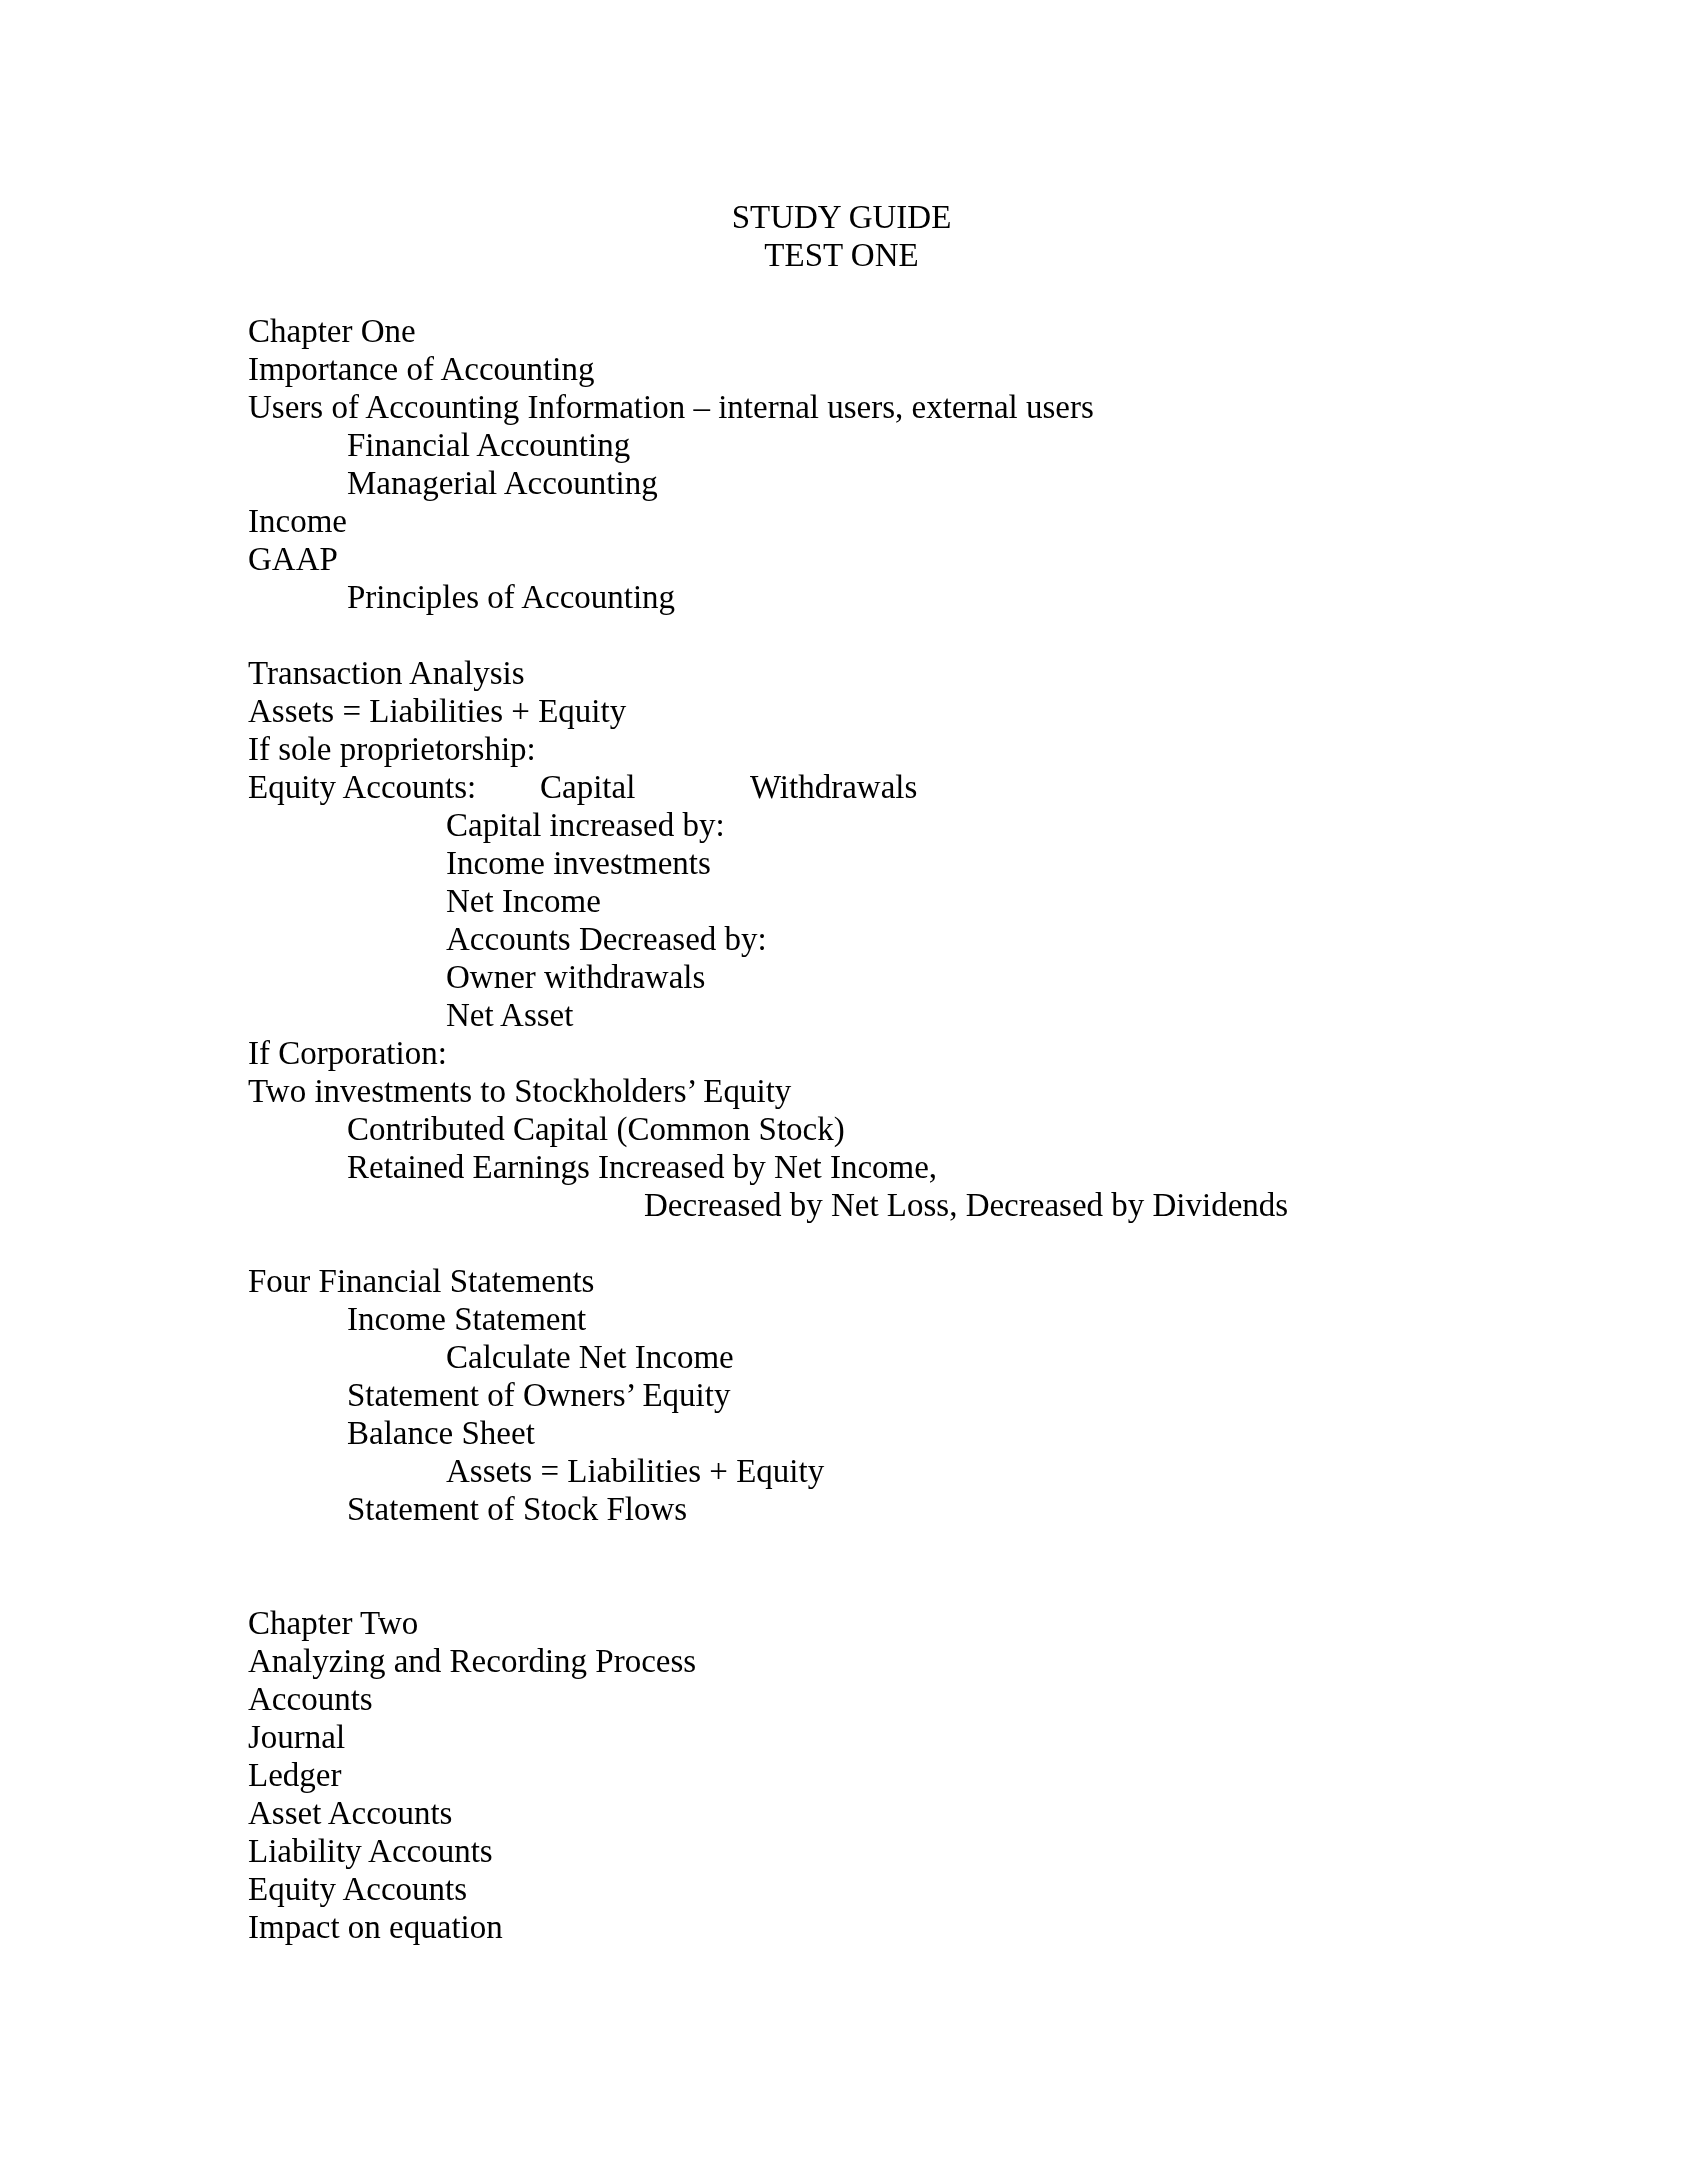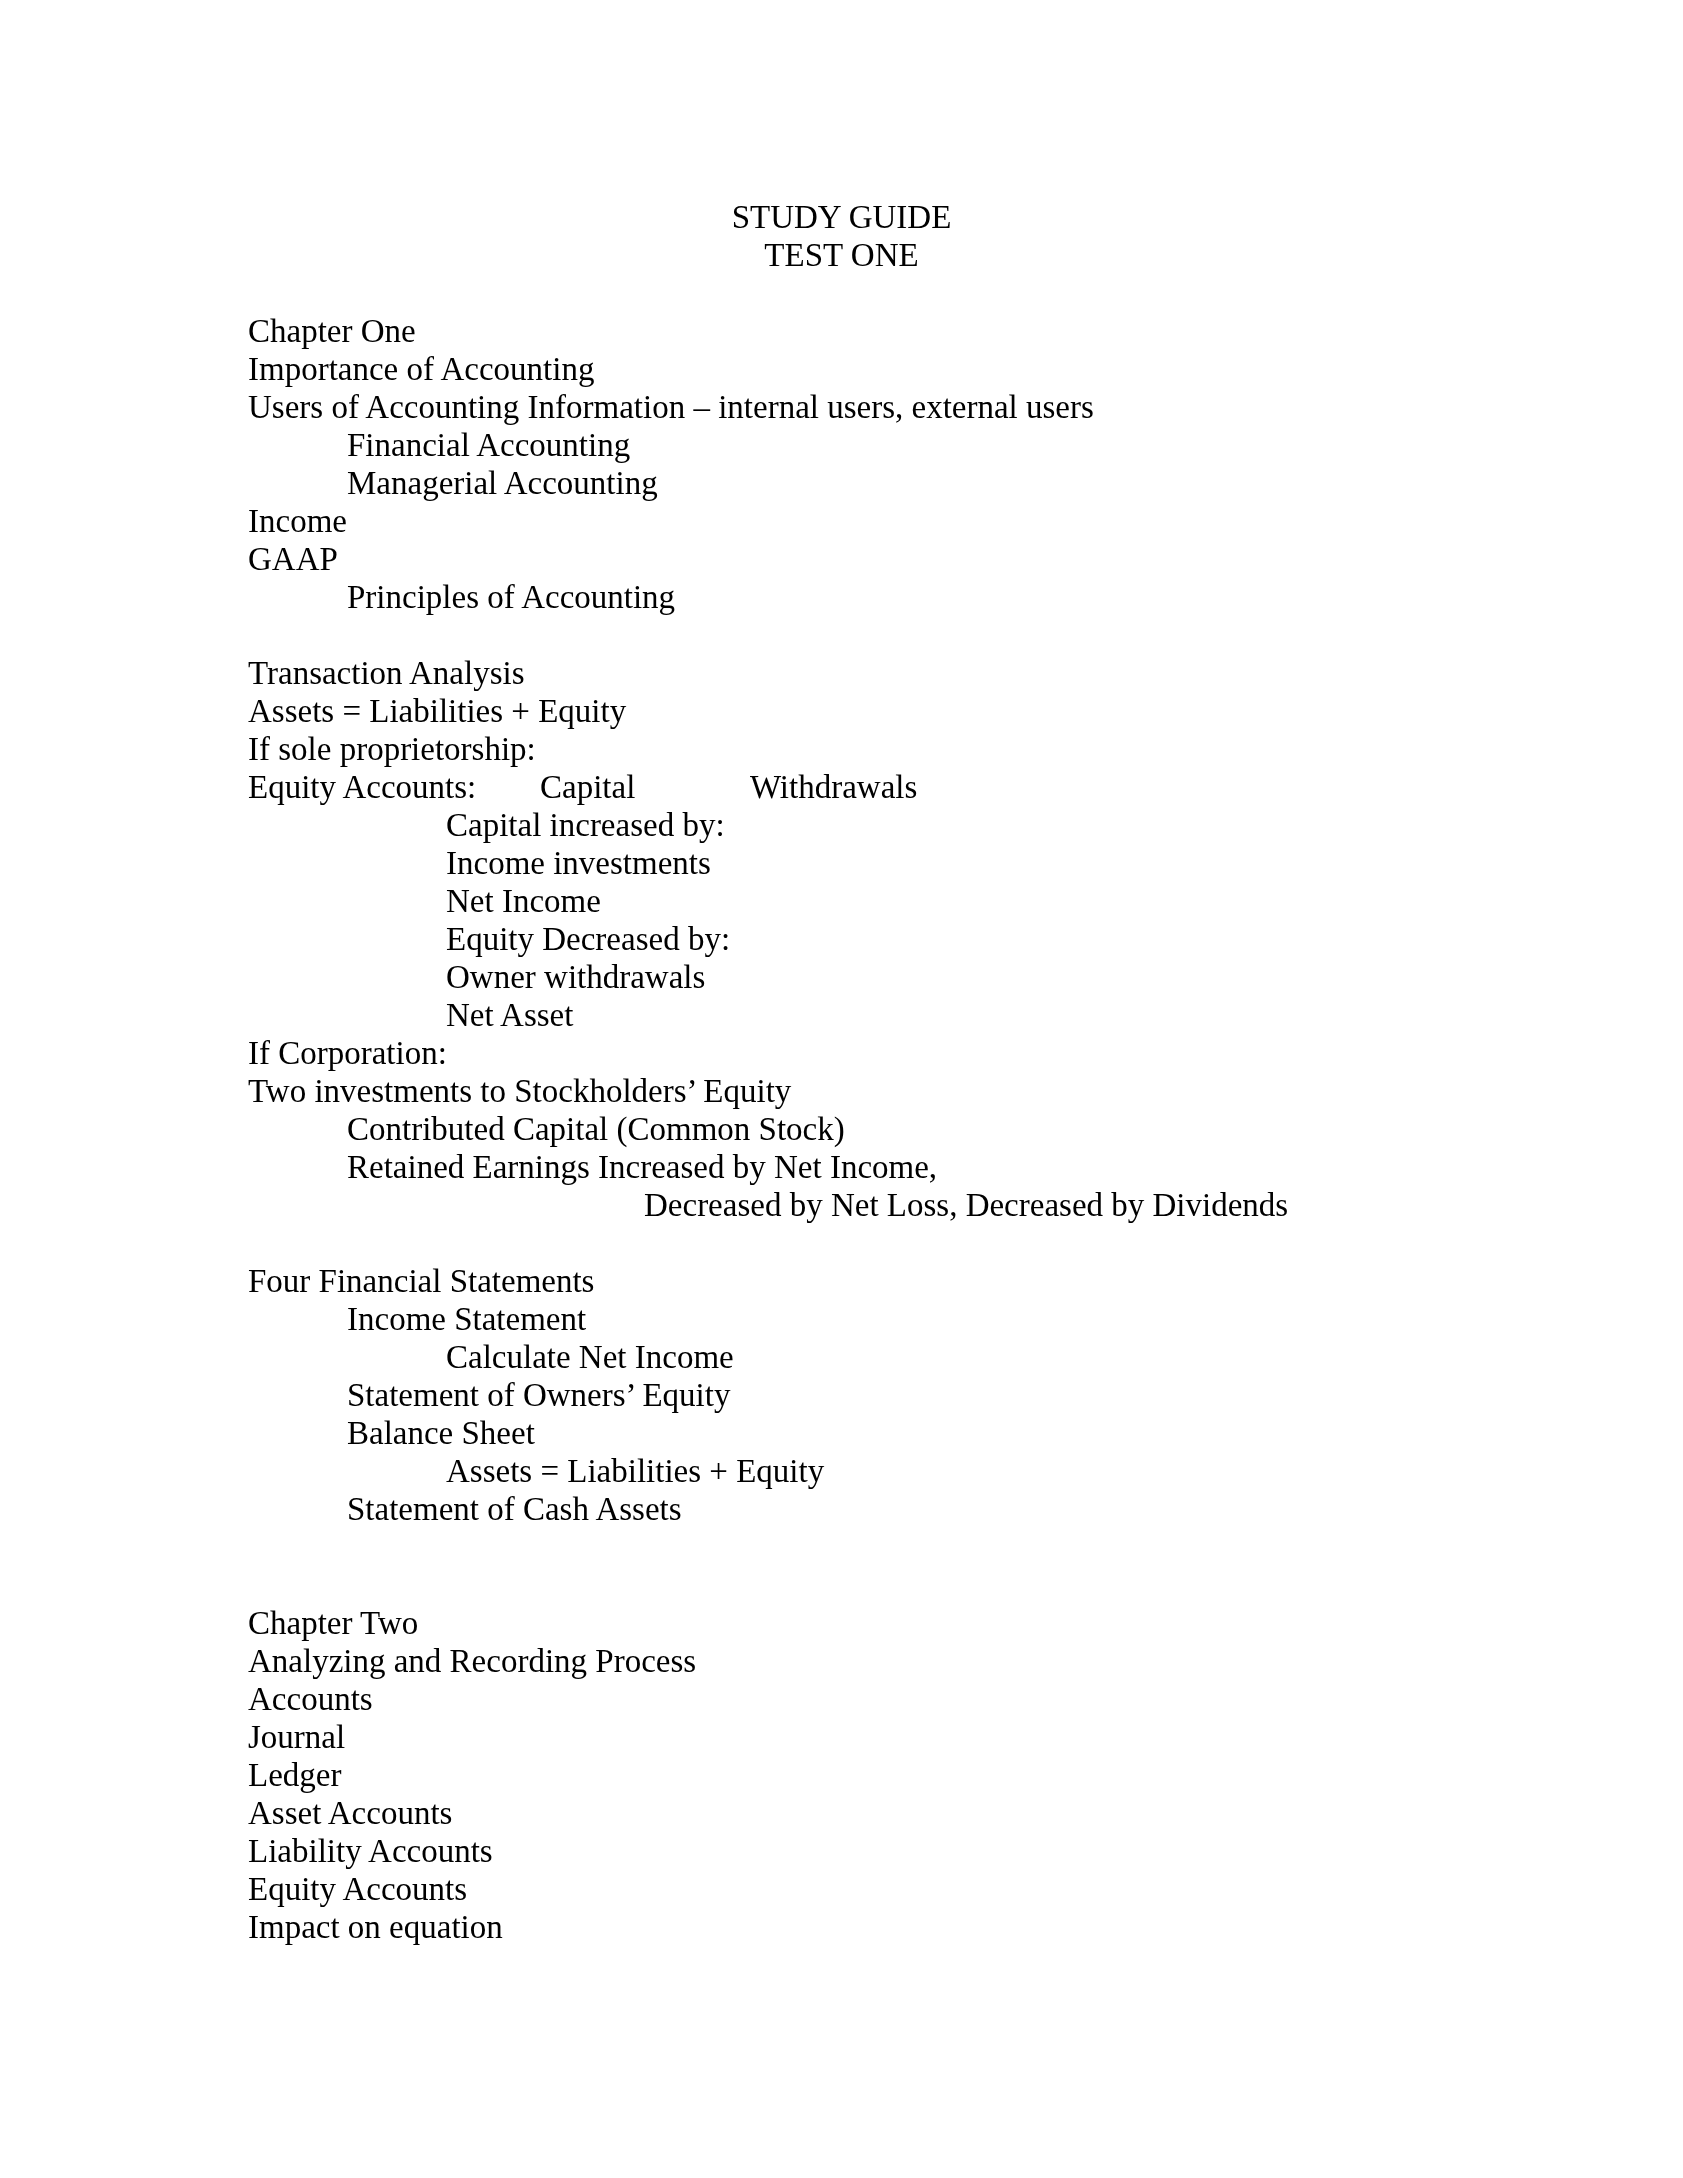--- a/index.html
+++ b/index.html
@@ -71,40 +71,40 @@
     <div class="line">Assets = Liabilities + Equity</div>
     <div class="line">If sole proprietorship:</div>
     <div class="line equity-row">
       <span>Equity Accounts:</span>
       <span class="col-capital">Capital</span>
       <span class="col-withdrawals">Withdrawals</span>
     </div>
     <div class="line indent-2">Capital increased by:</div>
     <div class="line indent-2">Income investments</div>
     <div class="line indent-2">Net Income</div>
-    <div class="line indent-2">Equity Decreased by:</div>
+    <div class="line indent-2">Accounts Decreased by:</div>
     <div class="line indent-2">Owner withdrawals</div>
     <div class="line indent-2">Net Asset</div>
     <div class="line">If Corporation:</div>
     <div class="line">Two investments to Stockholders’ Equity</div>
     <div class="line indent-1">Contributed Capital (Common Stock)</div>
     <div class="line indent-1">Retained Earnings Increased by Net Income,</div>
     <div class="line indent-4">Decreased by Net Loss, Decreased by Dividends</div>
   </div>
 
   <div class="line"></div>
 
   <div>
     <div class="line">Four Financial Statements</div>
     <div class="line indent-1">Income Statement</div>
     <div class="line indent-2">Calculate Net Income</div>
     <div class="line indent-1">Statement of Owners’ Equity</div>
     <div class="line indent-1">Balance Sheet</div>
     <div class="line indent-2">Assets = Liabilities + Equity</div>
-    <div class="line indent-1">Statement of Cash Assets</div>
+    <div class="line indent-1">Statement of Stock Flows</div>
   </div>
 
   <div class="line"></div>
   <div class="line"></div>
 
   <div>
     <div class="line">Chapter Two</div>
     <div class="line">Analyzing and Recording Process</div>
     <div class="line">Accounts</div>
     <div class="line">Journal</div>

